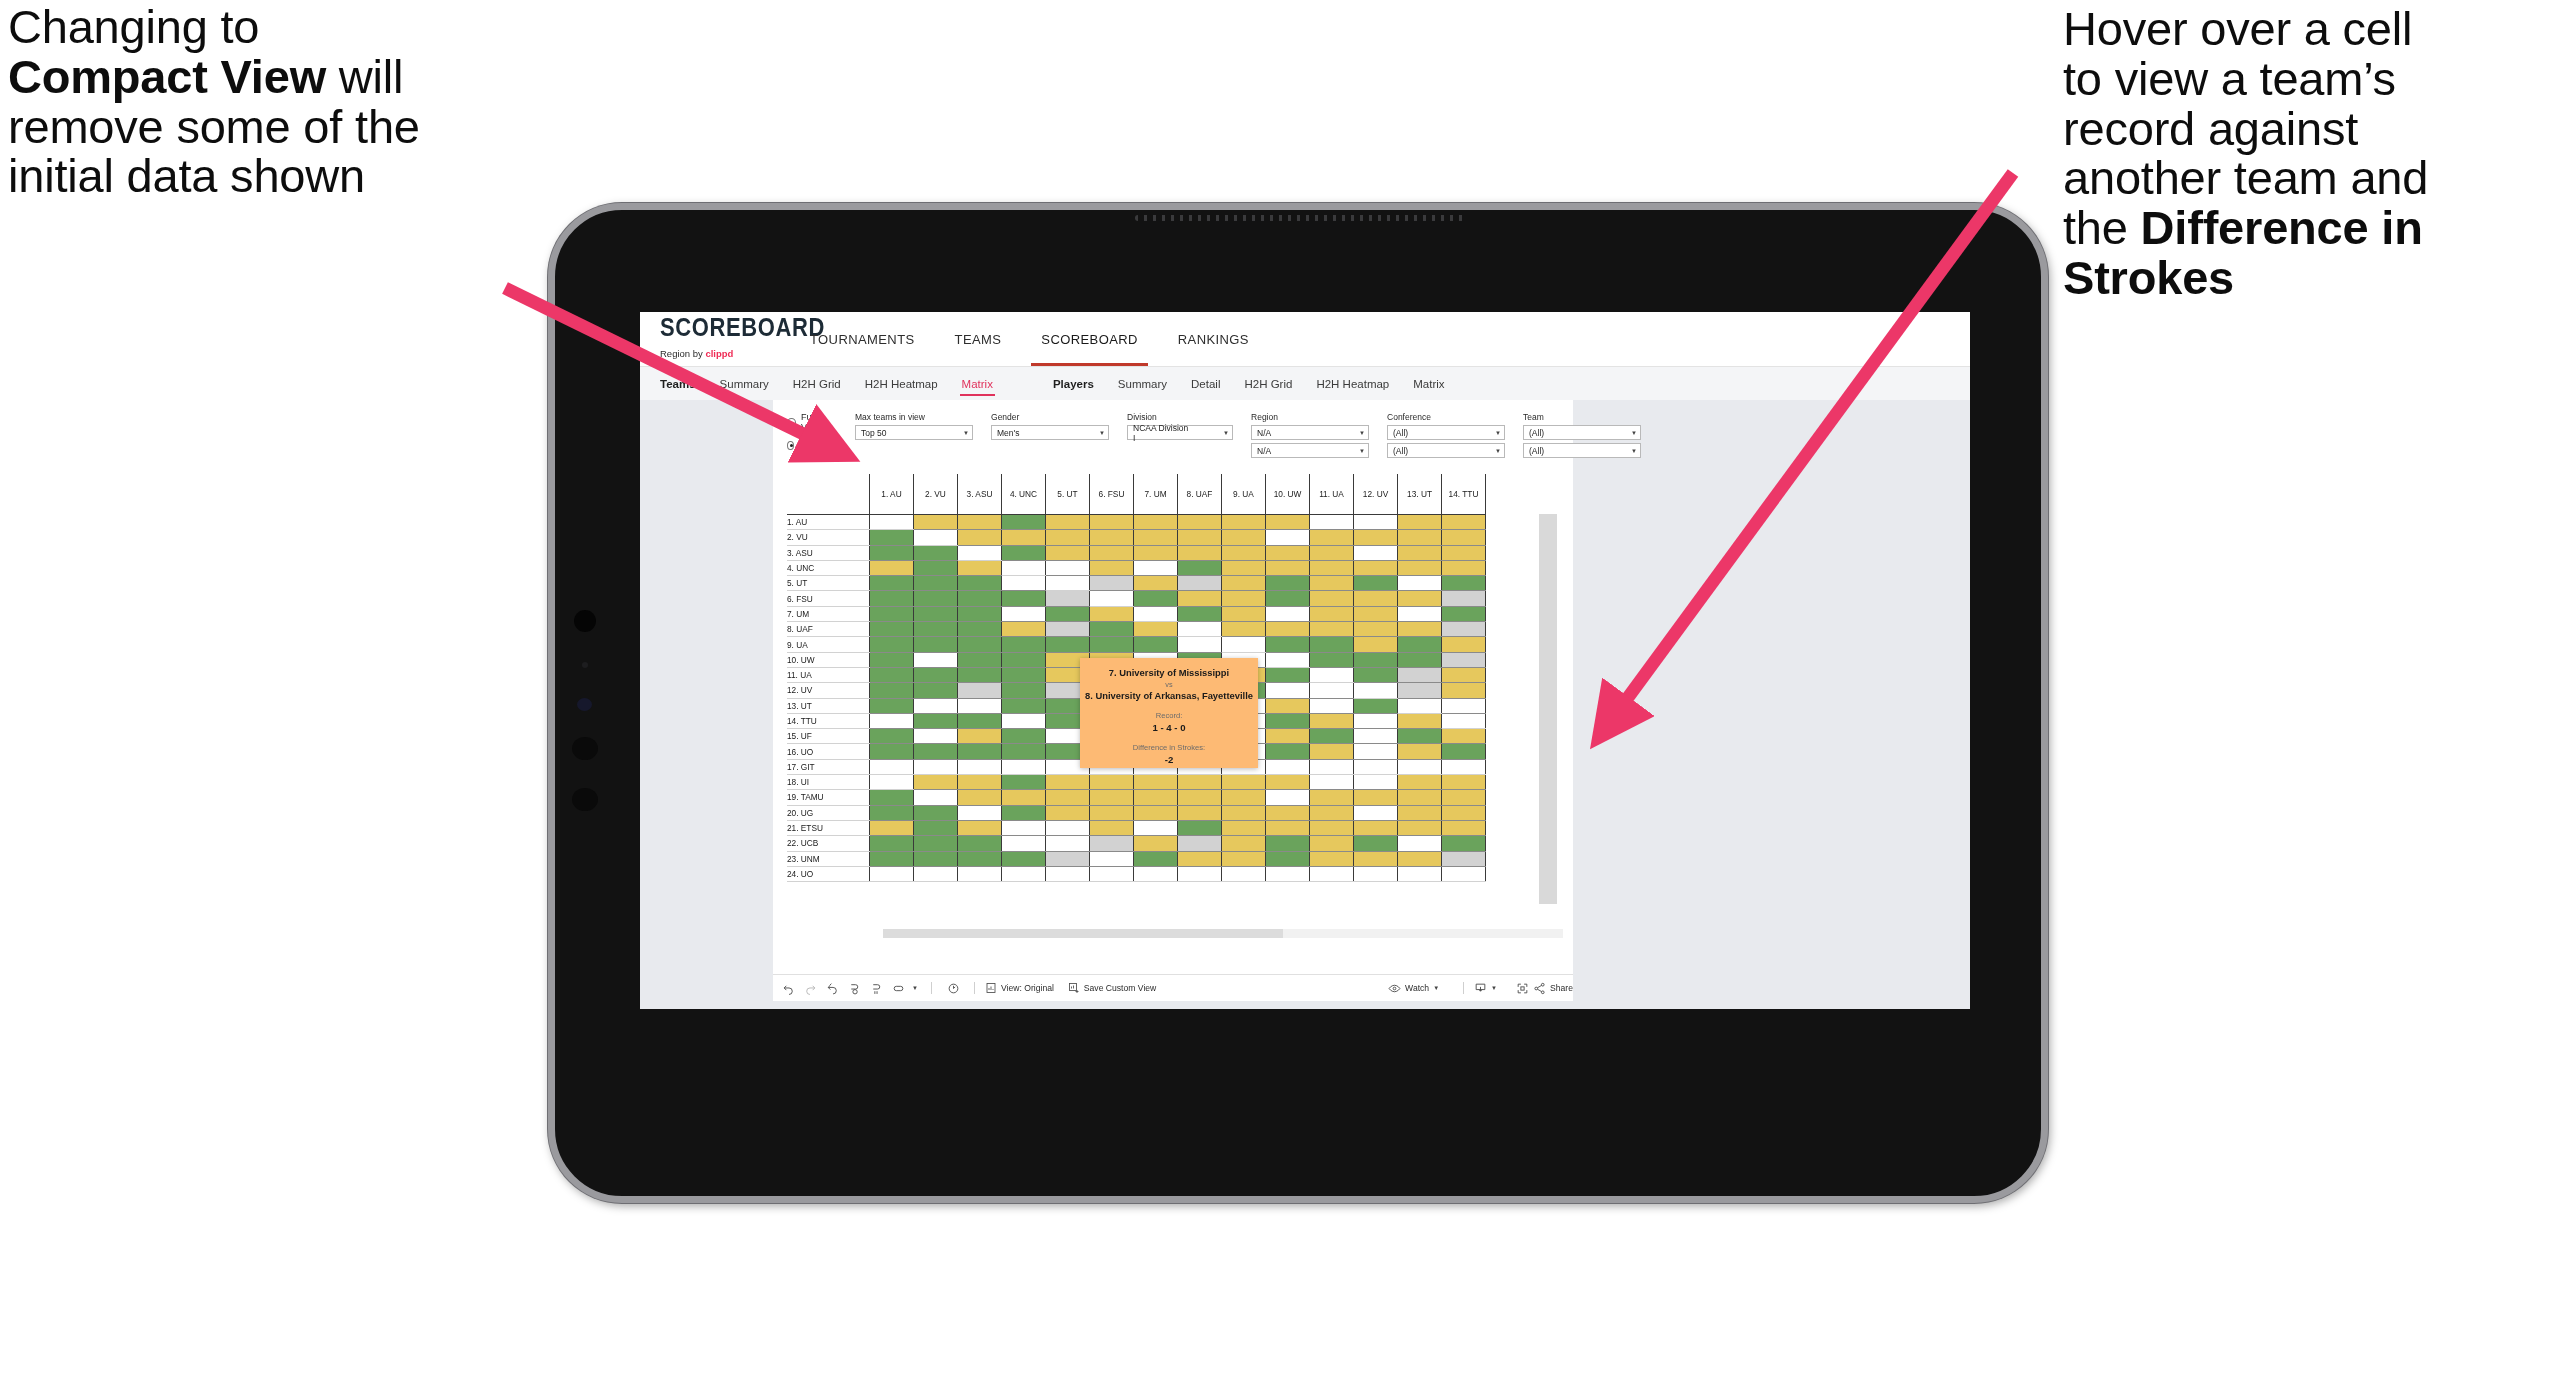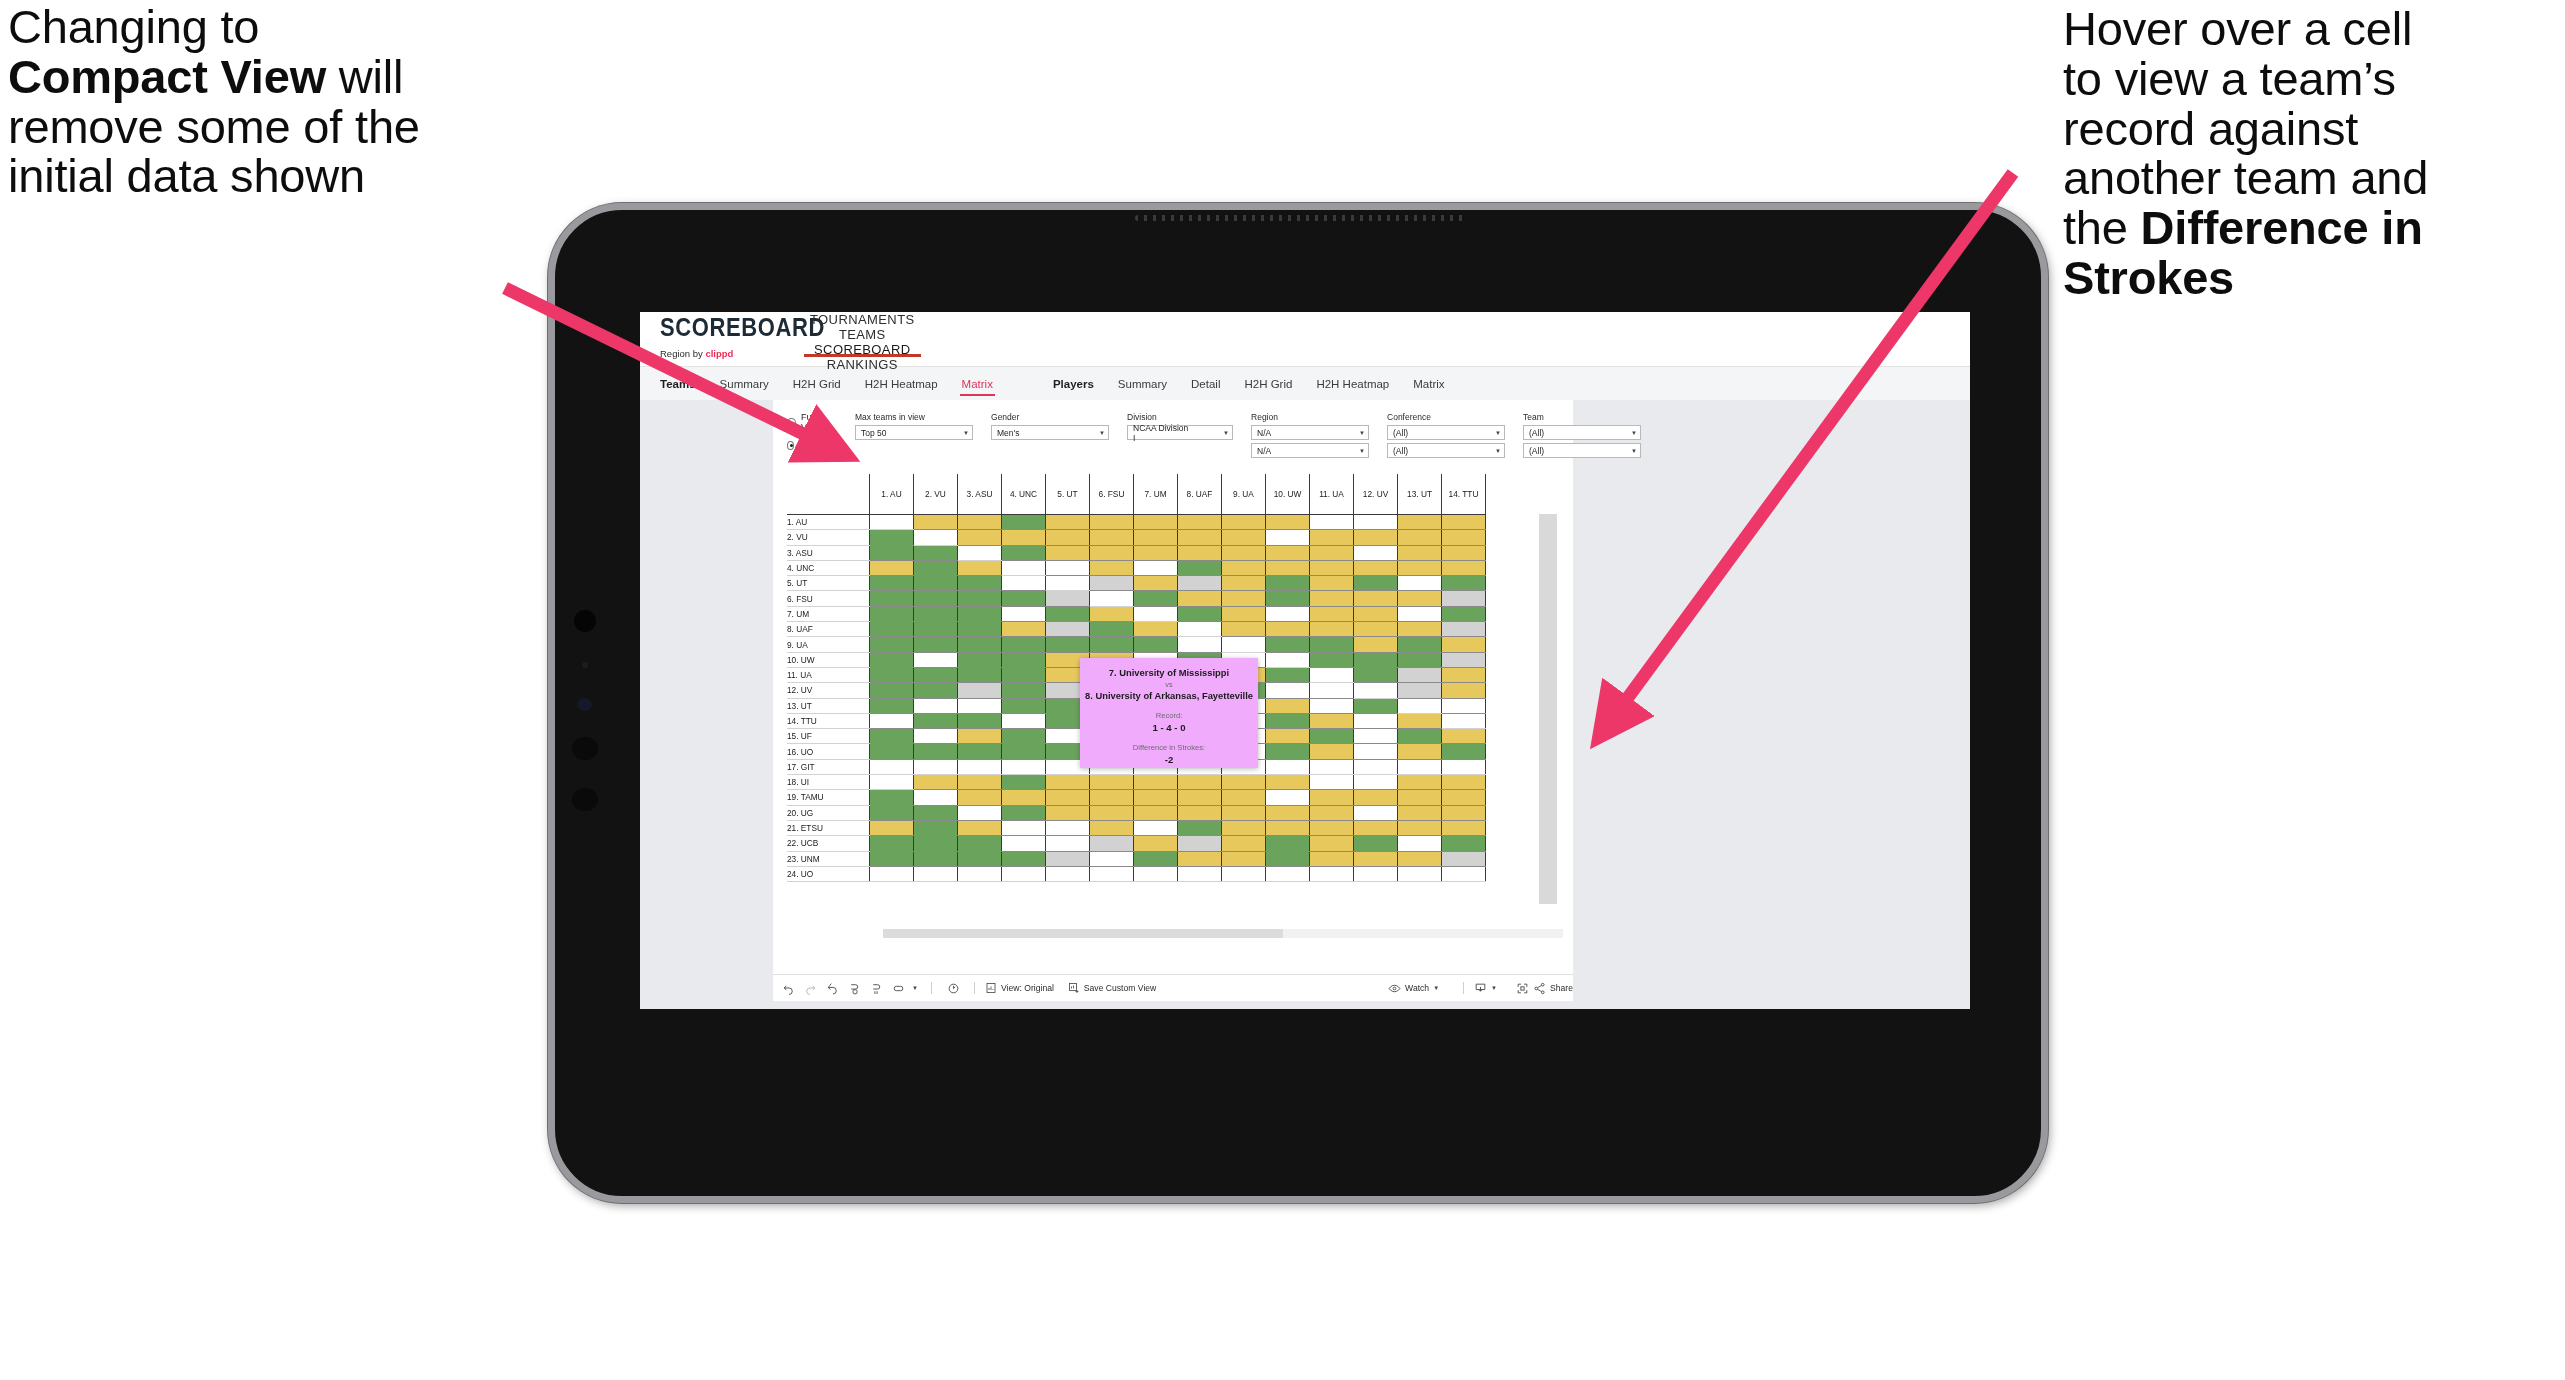--- a/index.html
+++ b/index.html
@@ -38,21 +38,21 @@
   #screen{position:absolute;left:85px;top:102px;width:1330px;height:697px;background:#e8eaee;overflow:hidden;}
 
   
   #app-header{height:54px;background:#ffffff;display:flex;align-items:stretch;
               border-bottom:1px solid #e3e3e3;}
   #brand{width:150px;display:flex;flex-direction:column;justify-content:center;padding-left:20px;box-sizing:border-box;}
   #brand-title{font-family:"Liberation Sans",sans-serif;font-weight:700;font-size:22px;letter-spacing:0.6px;
                color:#1d2b36;line-height:1;transform:scaleY(1.18);transform-origin:left bottom;}
   #brand-sub{font-size:9.5px;color:#2b2b2b;margin-top:7px;}
   #brand-sub .clippd{color:#ef2d56;font-weight:700;}
-  .topnav{display:flex;align-items:center;flex-direction:column;}
+  .topnav{display:flex;align-items:center;}
   .topnav-item{padding:0 20px;height:100%;display:flex;align-items:center;justify-content:center;
                font-size:13px;letter-spacing:0.4px;color:#2d2d2d;position:relative;cursor:pointer;}
   .topnav-item.active{color:#1a1a1a;}
   .topnav-item.active:after{content:"";position:absolute;left:10px;right:10px;bottom:0;height:3px;background:#c0392b;}
 
   
   #subtabs{height:34px;background:#f4f5f7;display:flex;align-items:center;border-bottom:1px solid #dddfe3;}
   .subgroup{display:flex;align-items:center;height:100%;}
   .subgroup-label{font-size:11.5px;font-weight:700;color:#1f1f1f;padding:0 12px 0 20px;}
   .subtab{font-size:11.5px;color:#3b3b3b;padding:0 12px;height:100%;display:flex;align-items:center;
@@ -92,21 +92,21 @@
   td.cell.y{background:#e6c85d;}
   td.cell.w{background:#ffffff;}
   td.cell.x{background:#d2d2d2;}
   td.cell.n{background:#ffffff;border-bottom:1px solid #d2d2d2;}
 
   #mx-scroll-track{position:absolute;left:96px;top:455px;width:680px;height:9px;background:#f1f1f1;}
   #mx-scroll-thumb{position:absolute;left:0;top:0;width:400px;height:9px;background:#dcdcdc;}
   #mx-rightfade{position:absolute;left:752px;top:40px;width:18px;height:390px;background:#d9d9d9;}
 
   
-  #tooltip{position:absolute;left:307px;top:258px;width:178px;height:110px;background:#f0abfc;
+  #tooltip{position:absolute;left:307px;top:258px;width:178px;height:110px;background:#fdba74;
            box-shadow:0 1px 5px rgba(0,0,0,.28);text-align:center;padding-top:9px;box-sizing:border-box;z-index:40;}
   #tt-team1{font-size:9.4px;font-weight:700;color:#1b1b1b;}
   #tt-vs{font-size:7.3px;color:#6b6b6b;margin:2px 0 1px;}
   #tt-team2{font-size:9.4px;font-weight:700;color:#1b1b1b;}
   .tt-lbl{font-size:7.6px;color:#6b6b6b;margin-top:10px;}
   .tt-val{font-size:9.6px;font-weight:700;color:#1b1b1b;margin-top:2px;}
 
   
   #toolbar{position:absolute;left:133px;top:574px;width:800px;height:27px;background:#fff;
            border-top:1px solid #e0e0e0;display:flex;align-items:center;padding-left:4px;box-sizing:border-box;}

